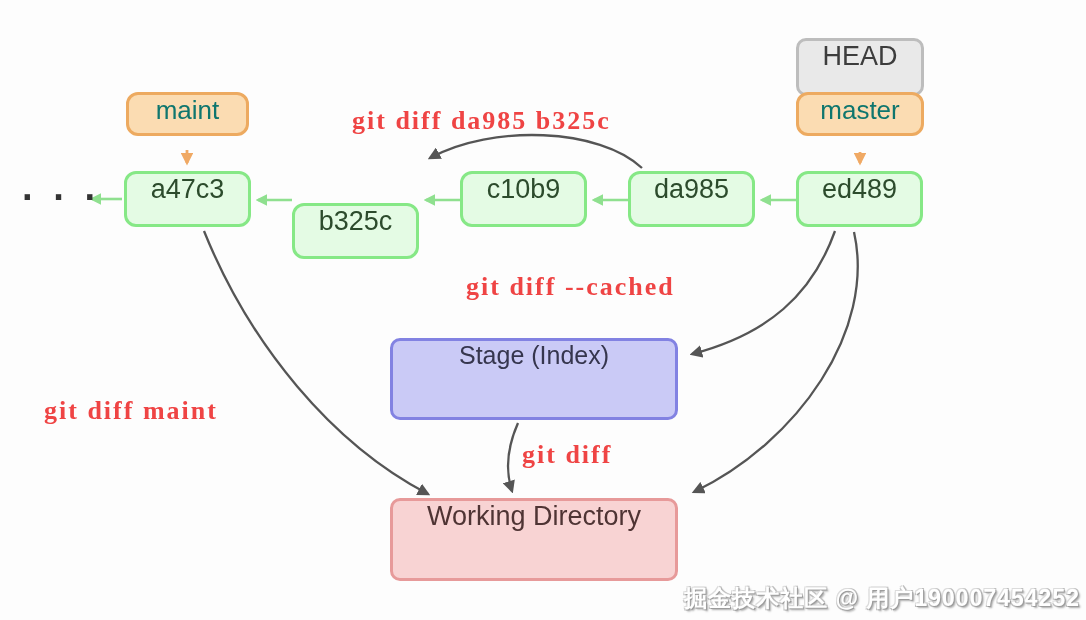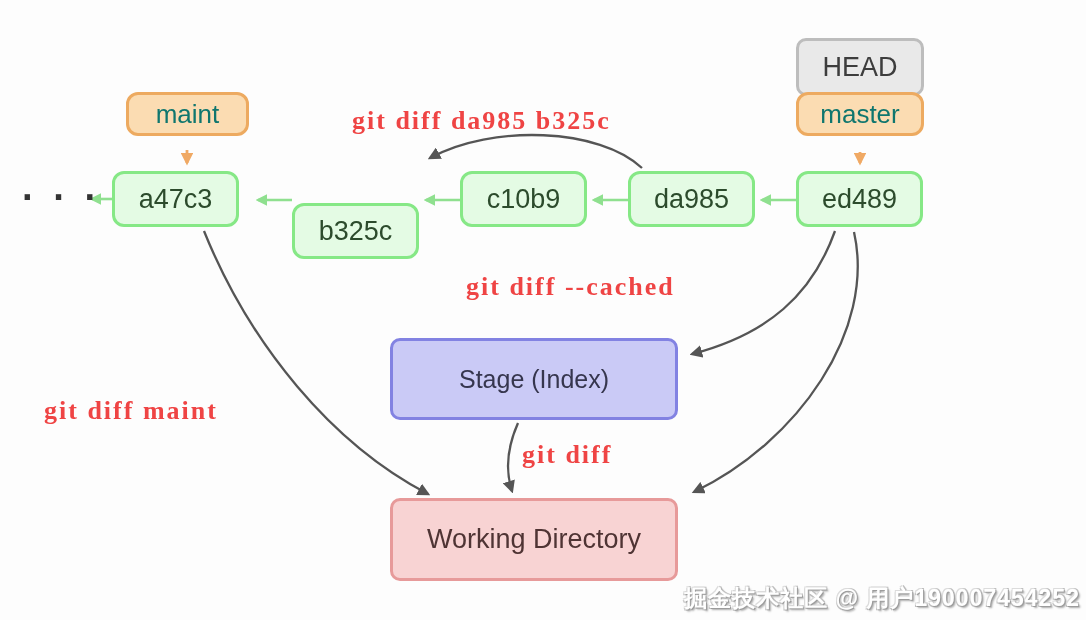--- a/index.html
+++ b/index.html
@@ -6,21 +6,21 @@
   .canvas{
     position:relative;
     width:1086px;height:620px;
     background:#fdfdfd;
     overflow:hidden;
     font-family:"Liberation Sans",sans-serif;
   }
   .arrow-layer{position:absolute;left:0;top:0;width:1086px;height:620px;}
   .node{
     position:absolute;
-    display:flex;align-items:center;justify-content:center;
+    display:flex;justify-content:center;
     box-sizing:border-box;
     border:3px solid;border-radius:12px;
     white-space:nowrap;
   }
   .commit{
     background:#e4fbe4;border-color:#86e886;color:#2c4b2c;
     font-size:27px;top:171px;height:56px;width:127px;
   }
   .branch{
     background:#fbdcb2;border-color:#edaa60;color:#0f766e;
@@ -97,21 +97,21 @@
   <div class="node head" style="left:796px;top:38px;width:128px;">
     <span>HEAD</span>
   </div>
   <div class="node branch" style="left:796px;top:92px;width:128px;">
     <span>master</span>
   </div>
   <div class="node branch" style="left:126px;top:92px;width:123px;">
     <span>maint</span>
   </div>
 
-  <div class="node commit" style="left:112px;">
+  <div class="node commit" style="left:124px;">
     <span>a47c3</span>
   </div>
   <div class="node commit" style="left:292px;margin-top:32px;">
     <span>b325c</span>
   </div>
   <div class="node commit" style="left:460px;">
     <span>c10b9</span>
   </div>
   <div class="node commit" style="left:628px;">
     <span>da985</span>

